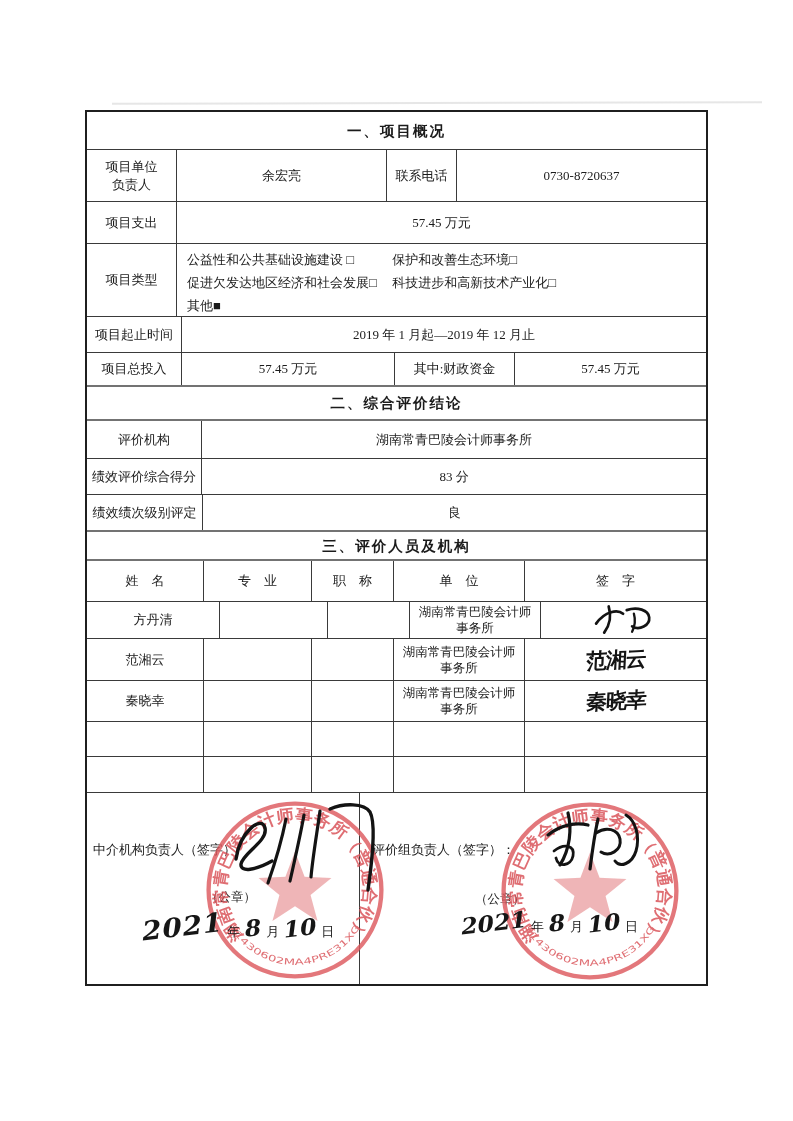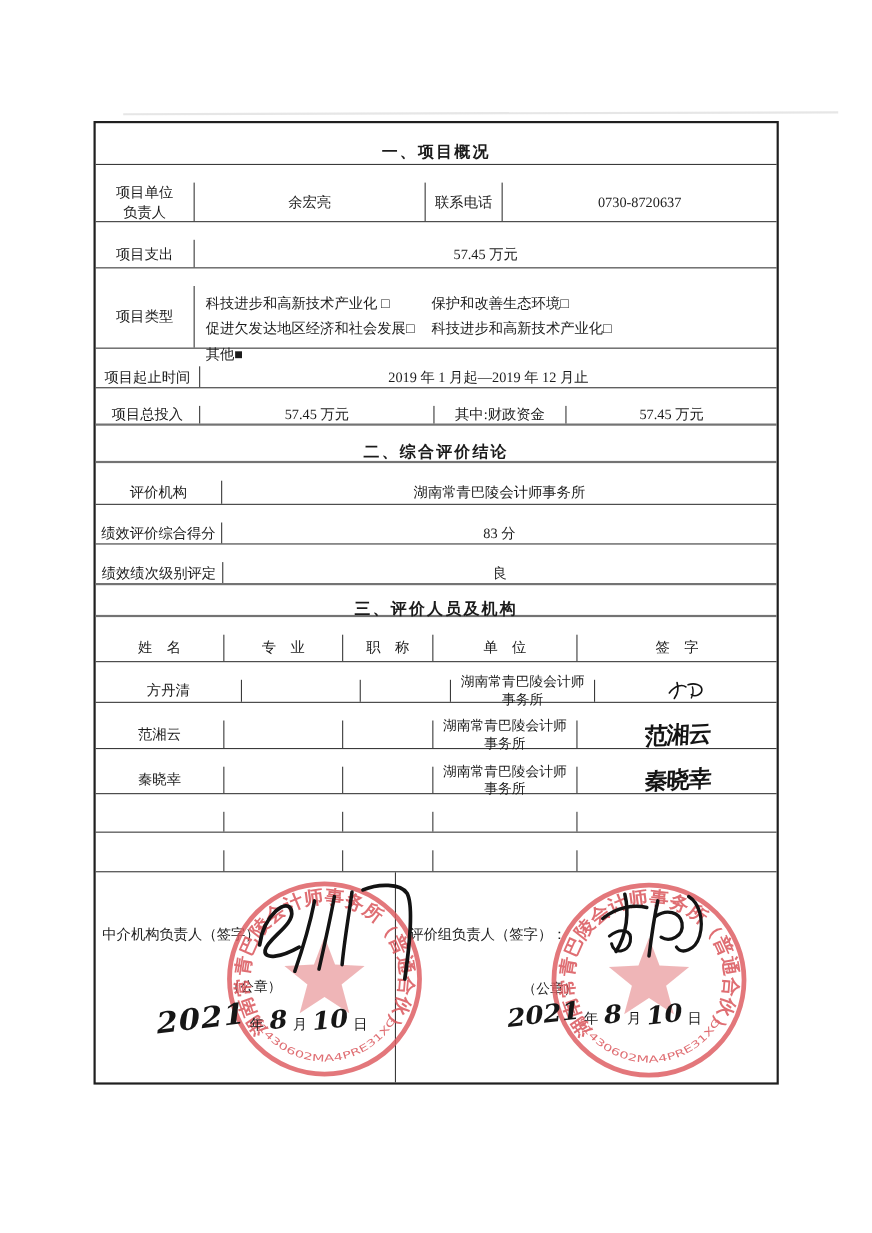--- a/index.html
+++ b/index.html
@@ -10,21 +10,21 @@
     overflow:hidden;
   }
   .scan-line { position:absolute; left:112px; top:102px; width:650px; height:2px;
     background:#d9d9d9; opacity:.65; transform:rotate(-0.15deg); }
   .tbl { position:absolute; left:85px; top:110px; width:623px; border:2px solid #1f1f1f; background:#fff; }
   .trow { display:flex; align-items:stretch; border-bottom:1px solid #3a3a3a; }
   .trow.bb2 { border-bottom:2px solid #737373; }
   .trow.last { border-bottom:none; }
   .cell { border-right:1px solid #3a3a3a; display:flex; flex-direction:column;
     align-items:center; justify-content:center; text-align:center;
-    font-size:13px; line-height:18px; position:relative;margin-top:16px; }
+    font-size:13px; line-height:18px; position:relative; }
   .cell.lastc { border-right:none; }
   .cell.grow { flex:1; }
   .sec-title { font-weight:bold; font-size:14.5px; letter-spacing:2px; }
   .opts { align-items:flex-start; justify-content:flex-start; text-align:left;
     padding:4px 0 0 10px; line-height:23px; }
   .opt-col1 { display:inline-block; width:202px; }
   .org-cell { font-size:12.5px; line-height:16px; }
   .sig-cell { overflow:visible; }
   .sig-text { font-size:21px; font-weight:700; letter-spacing:-1px;
     transform:rotate(-3deg) skewX(-6deg); display:inline-block; color:#141414;
@@ -68,21 +68,21 @@
 
     <div class="trow" style="height:42px">
       <div class="cell" style="width:90px">项目支出</div>
       <div class="cell grow lastc">57.45 万元</div>
     </div>
 
     <div class="trow" style="height:73px">
       <div class="cell" style="width:90px">项目类型</div>
       <div class="cell grow lastc opts">
         <div>
-          <span class="opt-col1">科技进步和高新技术产业化  □</span>
+          <span class="opt-col1">公益性和公共基础设施建设  □</span>
           <span>保护和改善生态环境□</span>
         </div>
         <div>
           <span class="opt-col1">促进欠发达地区经济和社会发展□</span>
           <span>科技进步和高新技术产业化□</span>
         </div>
         <div>
           <span>其他■</span>
         </div>
       </div>

